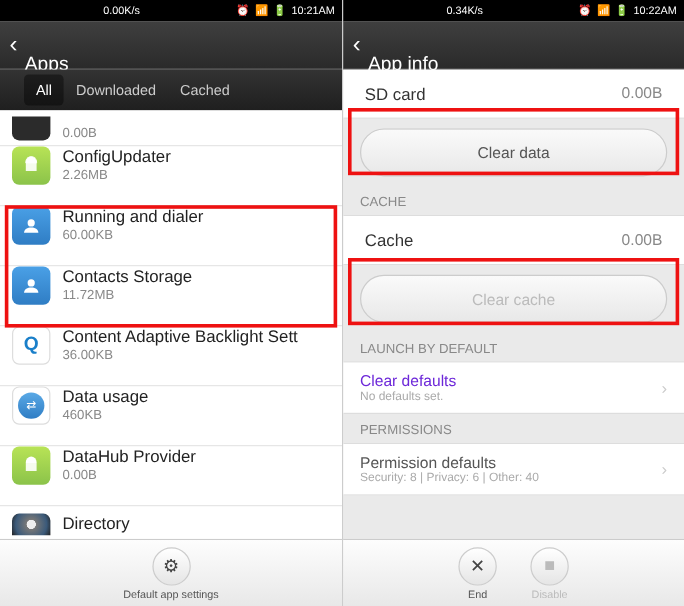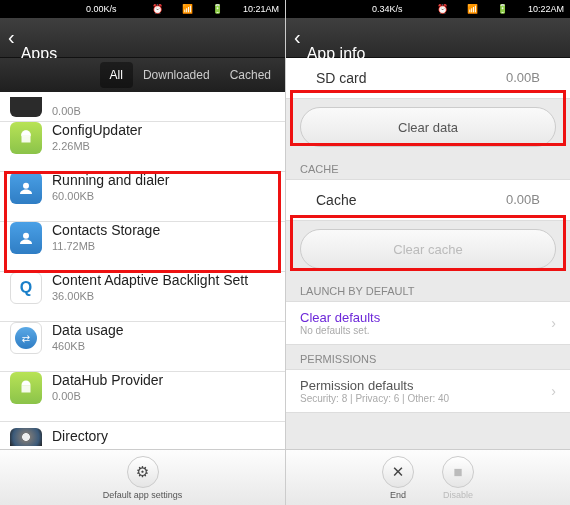--- a/index.html
+++ b/index.html
@@ -1,23 +1,23 @@
 <!DOCTYPE html>
 <html><head>
 <meta charset="utf-8">
 <style>
 * { margin: 0; padding: 0; box-sizing: border-box; font-family: -apple-system, Helvetica, Arial, sans-serif; }
 body { display: flex; width: 570px; height: 505px; background: #fff; }
 .phone { width: 285px; height: 505px; display: flex; flex-direction: column; background: #eaeaea; position: relative; }
-.statusbar { height: 18px; background: #000; color: #fff; font-size: 9px; display: flex; justify-content: flex-end; align-items: center; padding: 0 6px; gap: 19px; }
+.statusbar { height: 18px; background: #000; color: #fff; font-size: 9px; display: flex; justify-content: flex-end; align-items: center; padding: 0 6px; gap: 4px; }
 .statusbar .spd { margin-right: auto; margin-left: 80px; }
 .header { height: 40px; background: linear-gradient(#3f3f3f,#2a2a2a); color: #fff; display: flex; align-items: center; padding: 0 8px; border-bottom: 1px solid #111; }
 .back { font-size: 20px; margin-right: 6px; cursor: pointer; }
 .title { font-size: 16px; margin-top: 32px; }
-.tabs { height: 34px; background: linear-gradient(#333,#1f1f1f); display: flex; align-items: center; justify-content: flex-end; padding: 0 4px; }
+.tabs { height: 34px; background: linear-gradient(#333,#1f1f1f); display: flex; align-items: center; justify-content: flex-start; padding: 0 20px; }
 .tab { color: #ccc; font-size: 12px; padding: 6px 10px; cursor: pointer; }
 .tab.active { background: rgba(0,0,0,0.4); border-radius: 4px; color: #fff; }
 .list { flex: 1; overflow: hidden; background: #f4f4f4; }
 .row { display: flex; align-items: flex-start; height: 50px; background: #fff; border-bottom: 1px solid #e0e0e0; padding: 0 10px; }
 .row.cut { height: 30px; align-items: flex-end; padding-bottom: 4px; }
 .row.cutbot { height: 30px; align-items: flex-start; padding-top: 6px; }
 .icon { width: 32px; height: 32px; border-radius: 6px; margin-right: 10px; flex-shrink: 0; display:flex; align-items:center; justify-content:center; color:#fff; font-size:16px; }
 .icon.cut { height: 20px; border-radius: 0 0 6px 6px; }
 .icon.cutbot { height: 18px; border-radius: 6px 6px 0 0; }
 .ic-clock { background:#2b2b2b; }
@@ -29,21 +29,21 @@
 .txt { display:flex; flex-direction:column; }
 .app-name { font-size: 14px; color: #222; }
 .app-size { font-size: 11px; color: #888; margin-top:2px; }
 .hl { position:absolute; left:4px; right:4px; border:3px solid #e11; pointer-events:none; }
 .bottombar { height: 56px; background: linear-gradient(#fdfdfd,#e8e8e8); border-top:1px solid #ccc; display:flex; justify-content:center; align-items:center; gap:28px; }
 .bbtn { display:flex; flex-direction:column; align-items:center; font-size:9px; color:#555; cursor:pointer; }
 .bbtn.dis { color:#bbb; }
 .circ { width:32px; height:32px; border-radius:50%; background:linear-gradient(#fff,#e5e5e5); border:1px solid #ccc; display:flex; align-items:center; justify-content:center; font-size:15px; margin-bottom:2px; color:#444; }
 .bbtn.dis .circ { color:#bbb; }
 .section-lbl { font-size:11px; color:#888; padding:8px 14px 4px; background:#eaeaea; }
-.kv { background:#fff; border-top:1px solid #ddd; border-bottom:1px solid #ddd; padding:12px 30px; display:flex; justify-content:space-between; font-size:14px; color:#333; }
+.kv { background:#fff; border-top:1px solid #ddd; border-bottom:1px solid #ddd; padding:12px 18px; display:flex; justify-content:space-between; font-size:14px; color:#333; }
 .kv .v { color:#888; font-size:13px; }
 .btn-pill { margin:8px 14px; height:40px; background:linear-gradient(#fafafa,#e8e8e8); border:1px solid #ccc; border-radius:20px; display:flex; align-items:center; justify-content:center; font-size:13px; color:#555; cursor:pointer; }
 .btn-pill.dis { color:#bbb; }
 .menuitem { background:#fff; border-top:1px solid #ddd; border-bottom:1px solid #ddd; padding:8px 14px; display:flex; justify-content:space-between; align-items:center; }
 .menuitem .mt { font-size:13px; color:#6d28d9; }
 .menuitem .ms { font-size:10px; color:#aaa; }
 .chev { color:#ccc; font-size:14px; }
 .icon svg { width:18px; height:18px; }
 .ic-data-inner { width:22px; height:22px; border-radius:50%; background:linear-gradient(#5aa9e6,#2f7dc4); display:flex; align-items:center; justify-content:center; color:#fff; font-size:10px; }
 </style>

